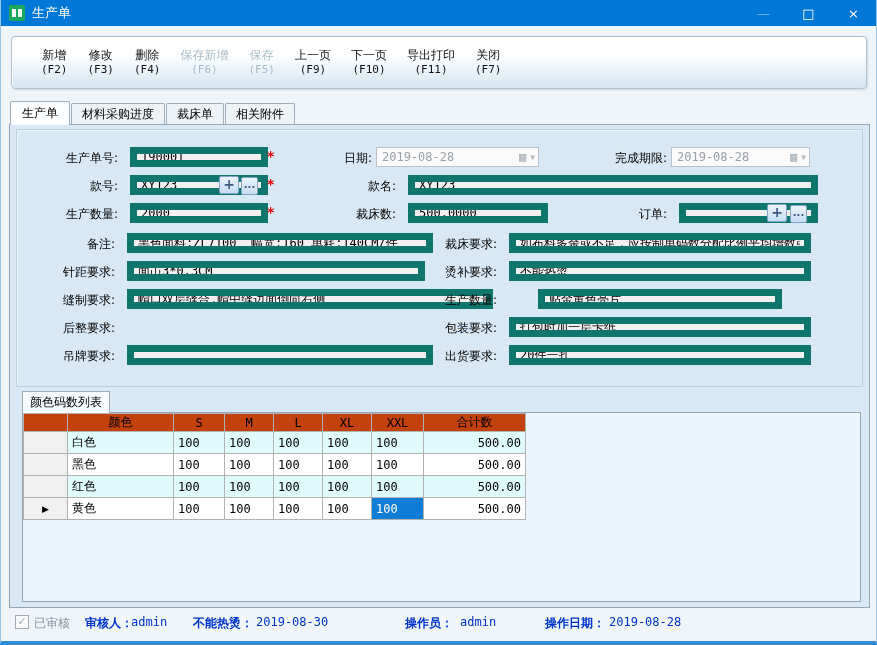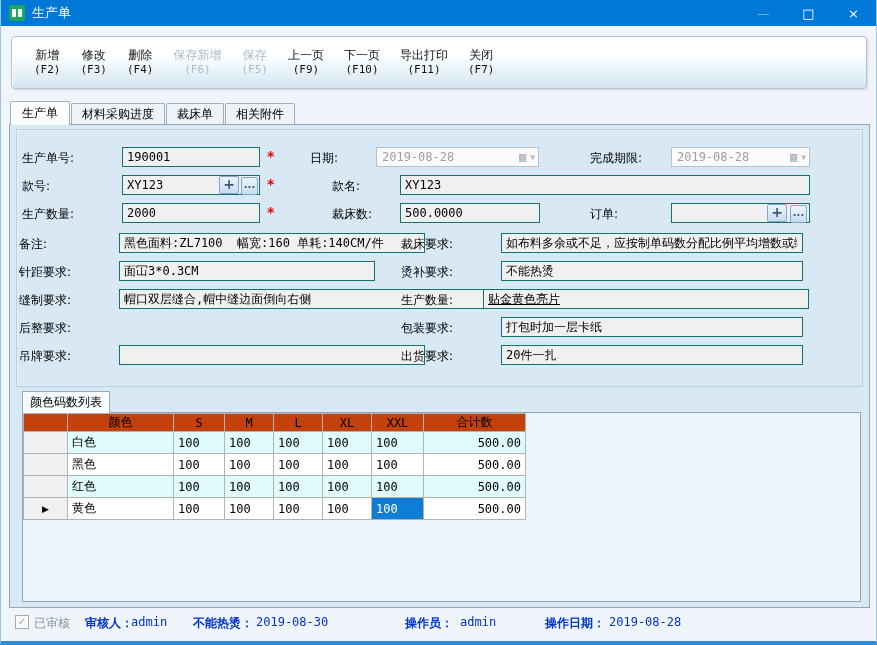--- a/index.html
+++ b/index.html
@@ -20,41 +20,41 @@
   .win-controls { margin-left:auto; display:flex; height:26px; }
   .win-btn { width:45px; height:26px; display:flex; align-items:center; justify-content:center;
              font-size:13px; cursor:pointer; }
   .win-btn.min { opacity:.45; }
 
   
   .toolbar-strip { position:absolute; left:10px; right:9px; top:36px; height:53px;
                    background:linear-gradient(#ffffff,#ffffff 35%,#d3e5f3);
                    border:1px solid #b4c3d0; border-radius:4px;
                    box-shadow:1px 1px 2px rgba(60,90,120,.18), inset 1px 1px 0 #fff;
-                   display:flex; align-items:center; padding-left:12px; }
+                   display:flex; align-items:center; padding-left:19px; }
   .tb-btn { text-align:center; line-height:1.25; padding:5px 10px; color:#111; cursor:pointer;
             border-radius:3px; white-space:nowrap; }
   .tb-btn .key { display:block; font-family:"DejaVu Sans Mono",monospace; font-size:11px; }
   .tb-btn.disabled { color:#a9bcc8; cursor:default; }
 
   
   .tabstrip { position:absolute; left:9px; top:105px; display:flex; align-items:flex-end; height:20px; }
   .tab { background:#eef3f8; border:1px solid #9fb0bc; border-bottom:none;
          border-radius:2px 2px 0 0; padding:2px 10px 2px; margin-right:1px; cursor:pointer; }
   .tab.active { background:#fbfdfe; position:relative; z-index:3; padding:3px 11px; }
 
   
   .tabpage { position:absolute; left:8px; top:124px; width:861px; height:484px;
              background:#d8e9f5; border:1px solid #93a7b7; }
   .groupbox { position:absolute; left:6px; top:4px; width:847px; height:258px;
               border:1px solid #b9d0e1; box-shadow:inset 1px 1px 0 #e8f2f9; }
 
-  .lbl { position:absolute; height:16px; white-space:nowrap; }
-  .field { position:absolute; height:20px; background:#f0f0f0; border:1px solid #0f766e;
-           font:12px "DejaVu Sans Mono",monospace; padding:1px 4px; color:#000; outline:none; }
+  .lbl { position:absolute; height:16px; text-align:right; white-space:nowrap; }
+  .field { position:absolute; height:20px; background:#f0f0f0; border:7px solid #0f766e;
+           font:12px "DejaVu Sans Mono",monospace; padding:1px 4px; color:#000; outline:none;margin-left:8px; }
   .req { position:absolute; color:#e00000; font-weight:bold; font-size:14px; }
 
   .datefield { position:absolute; height:20px; background:#fbfbfb; border:1px solid #b8c2cc;
                display:flex; align-items:center; padding:0 3px 0 5px;
                color:#9aa0a6; font:12px "DejaVu Sans Mono",monospace; cursor:default; }
   .datefield .cal { margin-left:auto; color:#a9b2bb; font-size:12px; line-height:12px; }
   .datefield .arr { color:#b4bcc4; font-size:8px; margin-left:4px; }
 
   .mini-btn { position:absolute; width:20px; height:18px; background:linear-gradient(#ecf4fc,#c7dcf2);
               border:1px solid #84a5cb; border-radius:2px; color:#3c5a80; font-weight:bold;
@@ -190,38 +190,38 @@
 
     <div class="lbl" style="left:580px;top:81px;width:77px;">订单:</div>
     <input class="field" style="left: 661px; top: 78px; width: 139px;" value="">
     <div class="mini-btn" style="left:757px;top:79px;">+</div>
     <div class="mini-btn sm" style="left:780px;top:80px;">...</div>
 
     <div class="lbl" style="left:9px;top:111px;width:96px;">备注:</div>
     <input class="field" style="left: 109px; top: 108px; width: 306px;" value="黑色面料:ZL7100  幅宽:160 单耗:140CM/件">
 
     <div class="lbl" style="left:9px;top:139px;width:96px;">针距要求:</div>
-    <input class="field" style="left: 109px; top: 136px; width: 256px;" value="面冚3*0.3CM">
+    <input class="field" style="left: 109px; top: 136px; width: 298px;" value="面冚3*0.3CM">
 
     <div class="lbl" style="left:9px;top:167px;width:96px;">缝制要求:</div>
     <input class="field" style="left: 109px; top: 164px; width: 366px;" value="帽口双层缝合,帽中缝边面倒向右侧">
 
     <div class="lbl" style="left:9px;top:195px;width:96px;">后整要求:</div>
 
     <div class="lbl" style="left:9px;top:223px;width:96px;">吊牌要求:</div>
     <input class="field" style="left: 109px; top: 220px; width: 306px;" value="">
 
     <div class="lbl" style="left:391px;top:111px;width:96px;">裁床要求:</div>
     <input class="field" style="left: 491px; top: 108px; width: 302px;" value="如布料多余或不足，应按制单码数分配比例平均增数或缩">
 
     <div class="lbl" style="left:391px;top:139px;width:96px;">烫补要求:</div>
     <input class="field" style="left: 491px; top: 136px; width: 302px;" value="不能热烫">
 
     <div class="lbl" style="left:391px;top:167px;width:96px;">生产数量:</div>
-    <input class="field" style="left: 473px; top: 164px; width: 326px; text-decoration: underline;" value="贴金黄色亮片">
+    <input class="field" style="left: 520px; top: 164px; width: 244px; text-decoration: underline;" value="贴金黄色亮片">
 
     <div class="lbl" style="left:391px;top:195px;width:96px;">包装要求:</div>
     <input class="field" style="left: 491px; top: 192px; width: 302px;" value="打包时加一层卡纸">
 
     <div class="lbl" style="left:391px;top:223px;width:96px;">出货要求:</div>
     <input class="field" style="left: 491px; top: 220px; width: 302px;" value="20件一扎">
 
     <div class="subtab">颜色码数列表</div>
     <div class="gridbox">
       <table class="grid">

